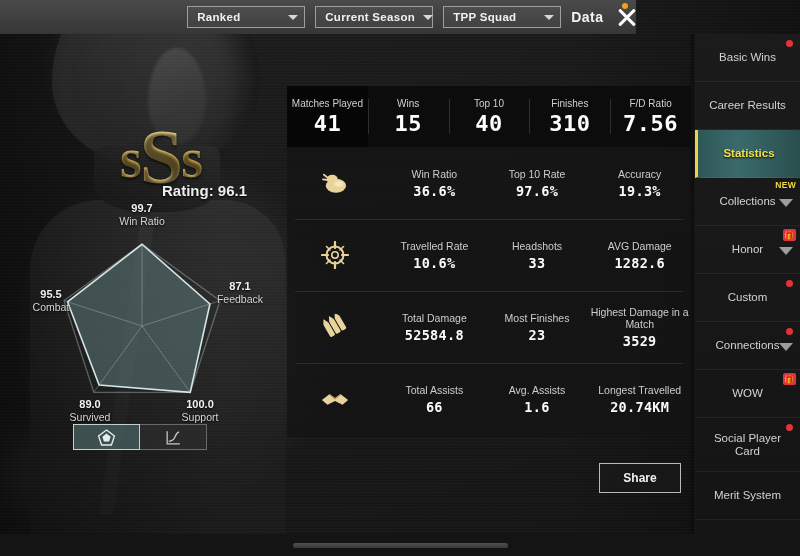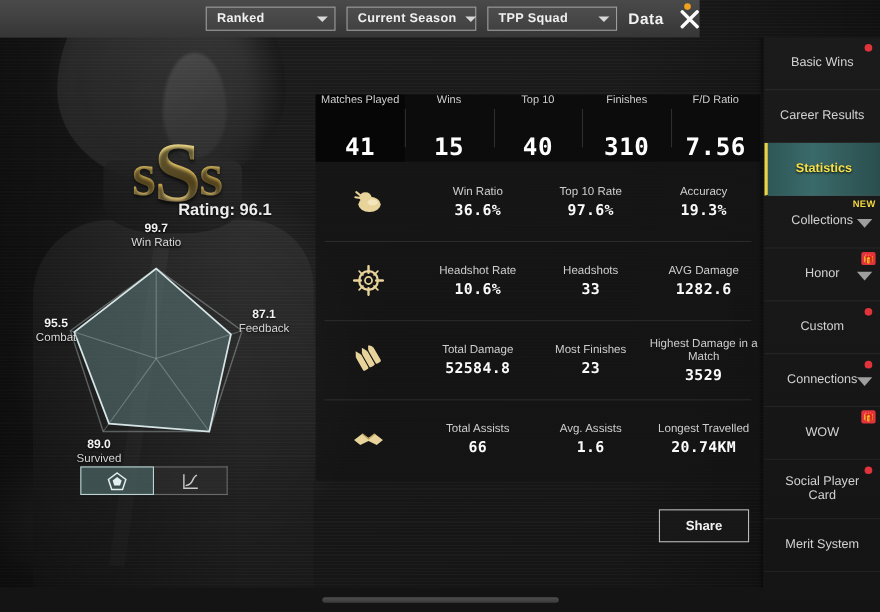--- a/index.html
+++ b/index.html
@@ -84,21 +84,21 @@
   .chart-toggle{position:absolute;left:73px;top:390px;display:flex;}
   .tg{width:67px;height:26px;display:flex;align-items:center;justify-content:center;
     box-sizing:border-box;border:1px solid #6d7a7a;background:rgba(60,75,75,.55);cursor:pointer;}
   .tg.active{border:1px solid #bcd3d3;background:rgba(74,98,98,.75);}
   .tg + .tg{border-left:none;background:rgba(48,48,48,.6);border-color:#6a6a6a;}
 
   
   .stats{position:absolute;left:287px;top:86px;width:404px;height:351px;
     background:rgba(20,20,20,.80);}
   .row-top{height:61px;display:flex;align-items:stretch;background:rgba(12,12,12,.92);}
-  .cellTop{flex:1;display:flex;flex-direction:column;align-items:center;justify-content:space-between;
+  .cellTop{flex:1;display:flex;flex-direction:column;align-items:center;justify-content:center;
     position:relative;}
   .cellTop + .cellTop:before{content:"";position:absolute;left:0;top:13px;bottom:13px;width:1px;
     background:rgba(255,255,255,.14);}
   .cellTop .k{font-size:10px;color:#cfcfcf;line-height:11px;text-align:center;margin-bottom:2px;}
   .cellTop .v{font-size:22px;font-weight:bold;color:#fff;letter-spacing:.5px;
     font-family:"DejaVu Sans Mono",monospace;}
   .row-top .cellTop:first-child{background:rgba(0,0,0,.45);}
 
   .srow{height:72px;display:flex;align-items:center;position:relative;}
   .srow + .srow:before{content:"";position:absolute;left:8px;right:8px;top:0;height:1px;
@@ -197,20 +197,24 @@
       </svg>
 
       <div class="radar-lbl" style="left:84px;top:-6px;">
         <span class="v">99.7</span>
         <span class="n">Win Ratio</span>
       </div>
       <div class="radar-lbl" style="left:182px;top:72px;">
         <span class="v">87.1</span>
         <span class="n">Feedback</span>
       </div>
+      <div class="radar-lbl" style="left:142px;top:190px;">
+        <span class="v">100.0</span>
+        <span class="n">Support</span>
+      </div>
       <div class="radar-lbl" style="left:32px;top:190px;">
         <span class="v">89.0</span>
         <span class="n">Survived</span>
       </div>
       <div class="radar-lbl" style="left:-7px;top:80px;">
         <span class="v">95.5</span>
         <span class="n">Combat</span>
       </div>
     </div>
 
@@ -284,21 +288,21 @@
       <div class="ic">
         <svg width="28" height="28" viewBox="0 0 28 28">
           <circle cx="14" cy="14" r="8.5" fill="none" stroke="#e8d49a" stroke-width="2"></circle>
           <circle cx="14" cy="14" r="3.2" fill="none" stroke="#e8d49a" stroke-width="1.6"></circle>
           <path d="M14 1 L14 7 M14 21 L14 27 M1 14 L7 14 M21 14 L27 14" stroke="#e8d49a" stroke-width="2.2" stroke-linecap="round"></path>
           <path d="M5.5 5.5 L9 9 M22.5 5.5 L19 9 M5.5 22.5 L9 19 M22.5 22.5 L19 19" stroke="#e8d49a" stroke-width="1.6" stroke-linecap="round"></path>
         </svg>
       </div>
       <div class="cols">
         <div class="scell">
-          <div class="k">Headshot Rate</div>
+          <div class="k">Travelled Rate</div>
           <div class="v">10.6%</div>
         </div>
         <div class="scell">
           <div class="k">Headshots</div>
           <div class="v">33</div>
         </div>
         <div class="scell">
           <div class="k">AVG Damage</div>
           <div class="v">1282.6</div>
         </div>

